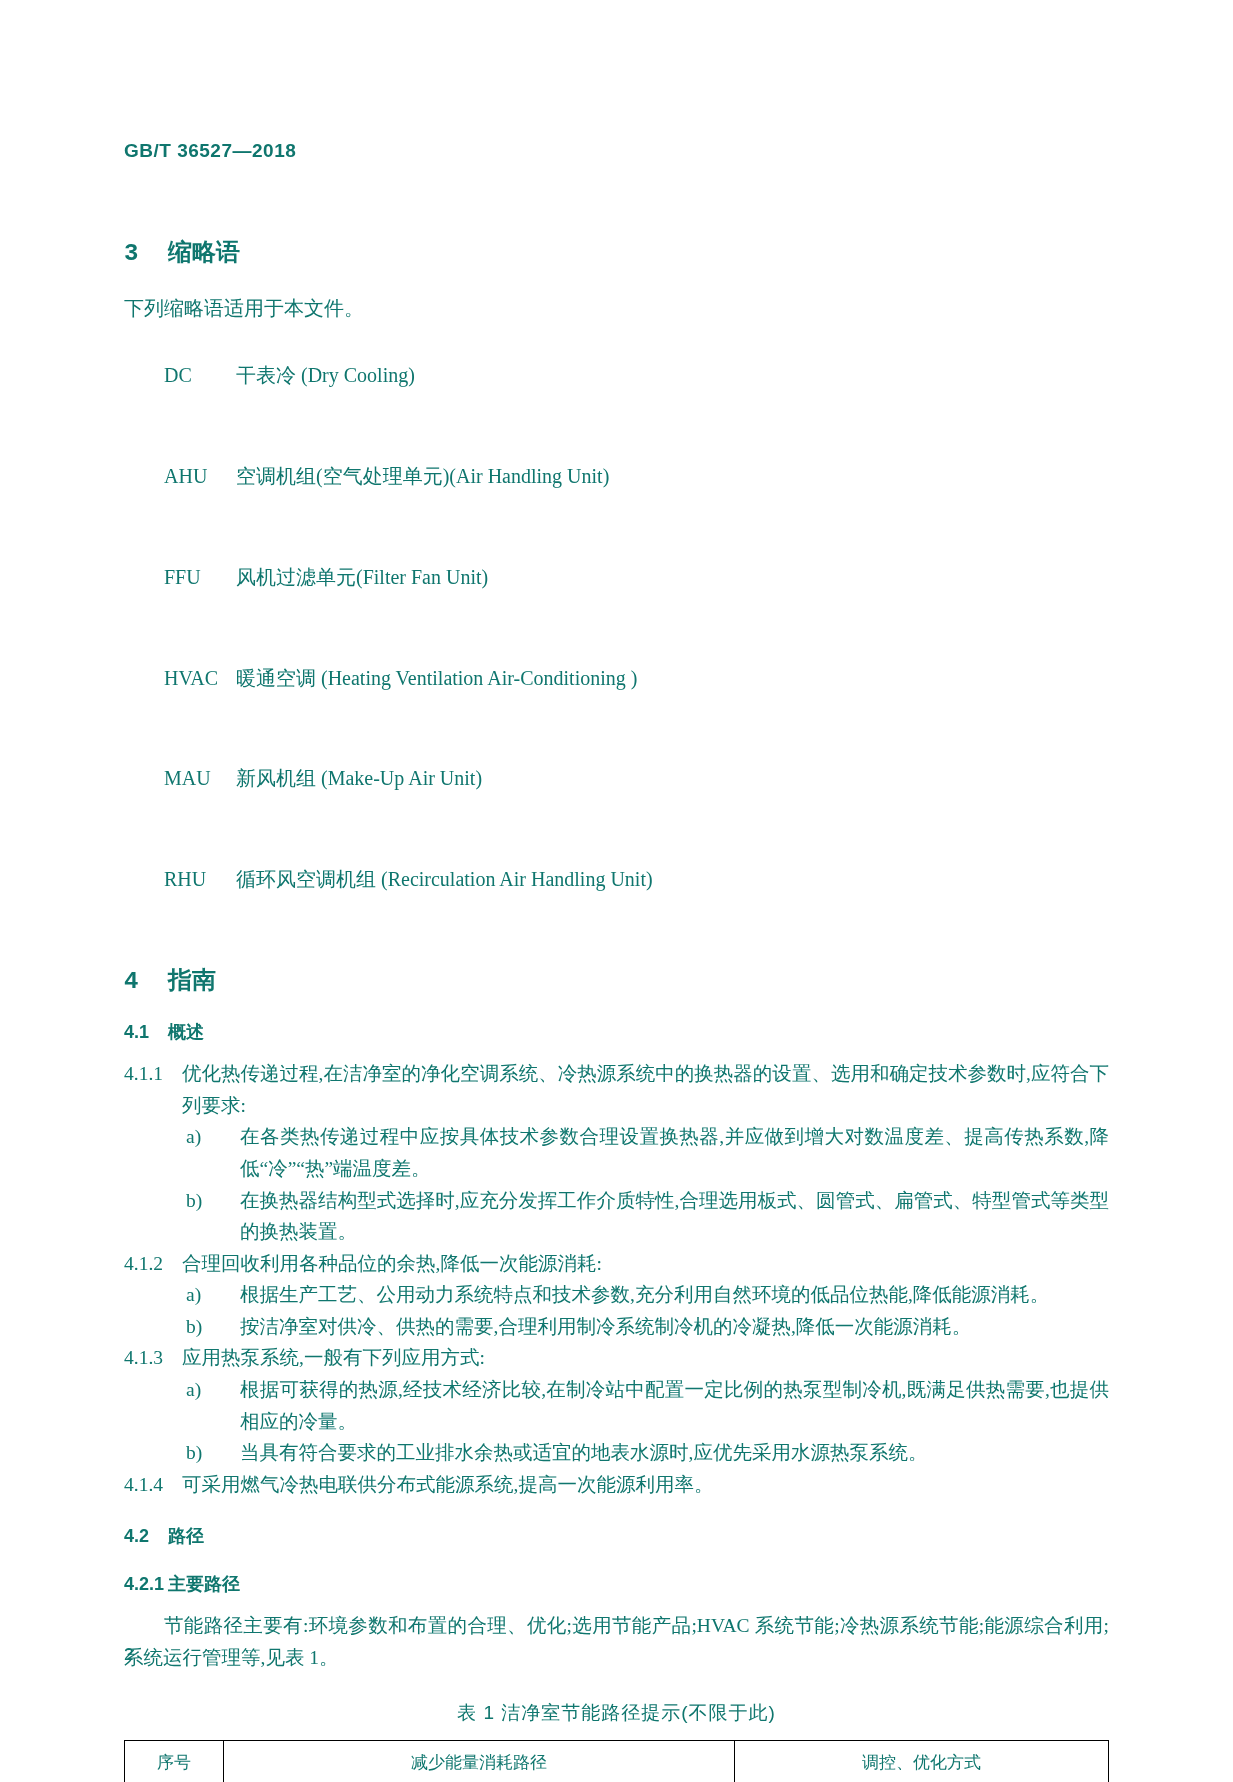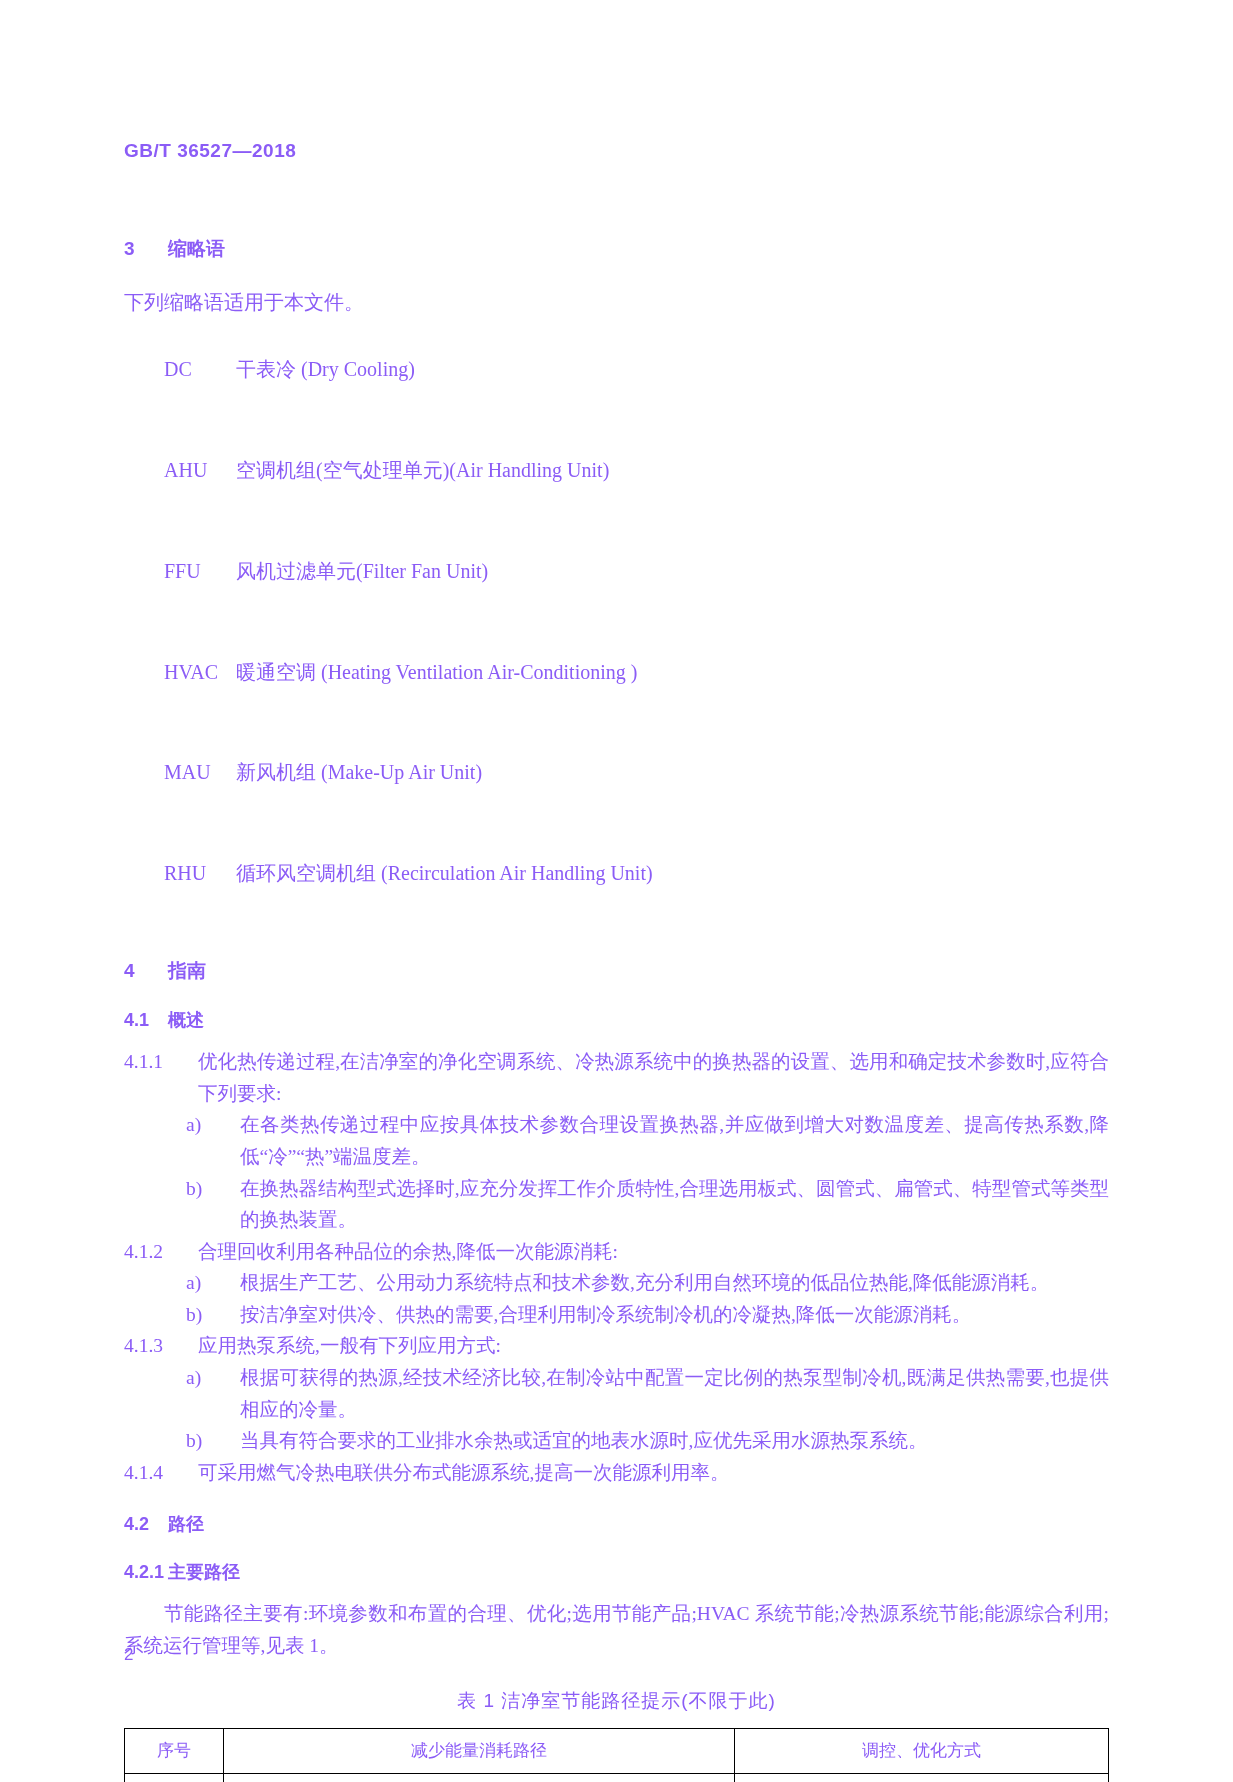--- a/index.html
+++ b/index.html
@@ -6,42 +6,42 @@
     margin: 0;
     padding: 0;
     background: #ffffff;
   }
   .page {
     position: relative;
     width: 1233px;
     height: 1782px;
     background: #ffffff;
     font-family: "Liberation Serif", serif;
-    color: #8b5cf6;
+    color: #0f766e;
     box-sizing: border-box;
   }
   .content {
     position: absolute;
     left: 124px;
     top: 0;
     width: 985px;
   }
   .header-code {
     position: absolute;
     left: 124px;
     top: 140px;
     font-family: "Liberation Sans", sans-serif;
     font-weight: bold;
     font-size: 19px;
     letter-spacing: 0.5px;
   }
   .clause-head {
-    font-family: Liberation Sans, sans-serif;
+    font-family: Liberation Mono, monospace;
     font-weight: bold;
-    font-size: 19px;
+    font-size: 24px;
   }
   .clause-num {
     display: inline-block;
     min-width: 44px;
   }
   .sub-head {
     font-family: "Liberation Sans", sans-serif;
     font-weight: bold;
     font-size: 18px;
   }
@@ -53,21 +53,20 @@
     white-space: pre;
   }
   .abbr-term {
     display: inline-block;
     min-width: 72px;
   }
   .para {
     font-size: 19.5px;
     line-height: 1.62;
     text-align: justify;
-    gap: 16px;
   }
   .para-num {
     display: inline-block;
     min-width: 58px;
   }
   .sub-item {
     display: flex;
     margin-left: 54px;
     font-size: 19.5px;
     line-height: 1.62;

